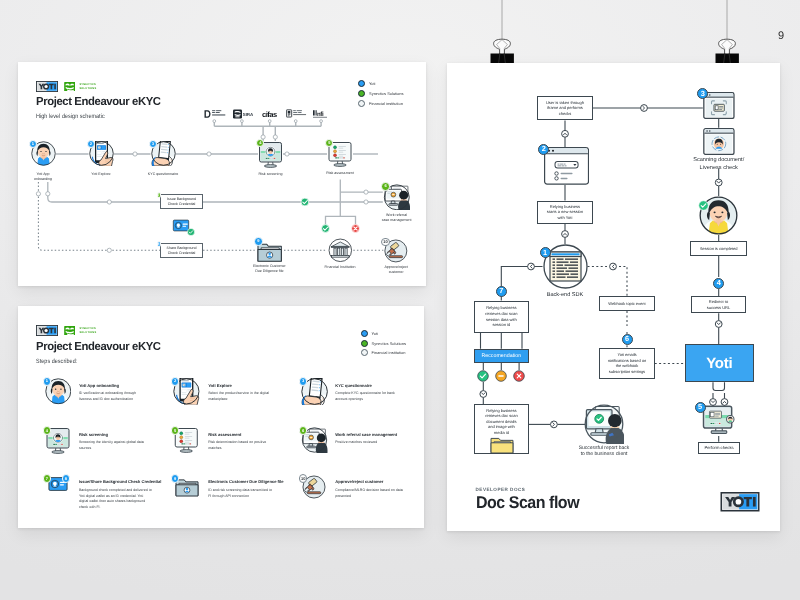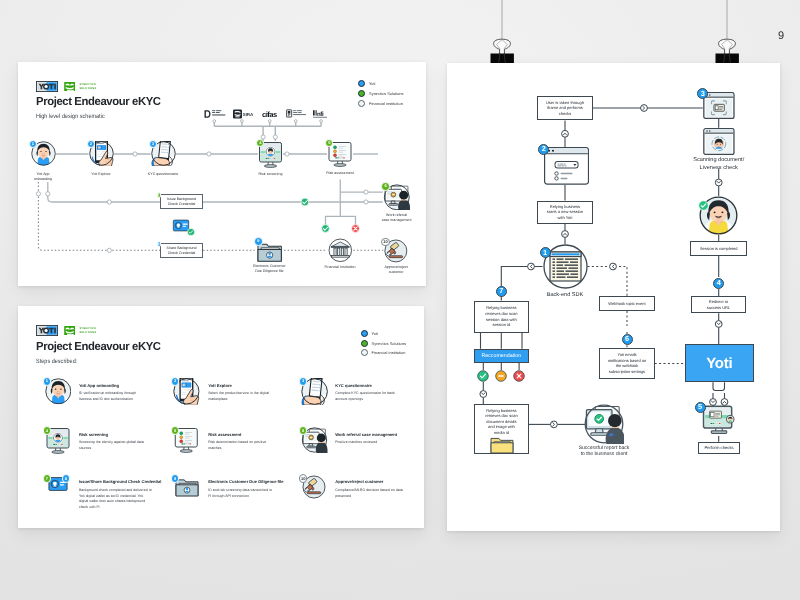--- a/index.html
+++ b/index.html
@@ -922,13 +922,27 @@
     <div class="dsyoti" style="left:237.5px;top:281.3px;width:69.6px;height:38px">
         <span>Yoti</span>
       </div>
     <div class="dsnode" style="left:252.5px;top:340.5px;width:38px;height:34px">
       <svg width="38" height="34" viewBox="0 0 110 98">
           <use href="#ic-checkscreen" width="110" height="98"></use>
         </svg>
       <div class="badge dbdg b-blue" style="left:-5px;top:-2px;width:11px;height:11px">5</div>
     </div>
   </div>
+  <div class="ds-footer">
+    <div class="ds-eyebrow">DEVELOPER DOCS</div>
+    <div class="ds-title">Doc Scan flow</div>
+    <svg class="ds-logo" width="40" height="19.5" viewBox="0 0 44 22">
+      <rect x="0.9" y="0.9" width="42.2" height="20.2" fill="#fff" stroke="#2b333b" stroke-width="1.8"></rect>
+      <rect x="2.4" y="2.4" width="18.6" height="17.2" fill="#d9dcde"></rect>
+      <rect x="21" y="2.4" width="20.6" height="17.2" fill="#2a9df4"></rect>
+      <path d="M5.2 5.6 L9.2 11.4 L9.2 16.4 L12.4 16.4 L12.4 11.4 L16.4 5.6 L12.8 5.6 L10.8 8.9 L8.8 5.6 Z" fill="#2b333b"></path>
+      <circle cx="20.2" cy="11" r="6.2" fill="#2b333b"></circle>
+      <circle cx="20.2" cy="11" r="3.2" fill="#fff"></circle>
+      <path d="M26.2 5.6 L35.4 5.6 L35.4 8.3 L32.4 8.3 L32.4 16.4 L29.2 16.4 L29.2 8.3 L26.2 8.3 Z" fill="#2b333b"></path>
+      <rect x="36.6" y="5.6" width="3.1" height="10.8" fill="#2b333b"></rect>
+    </svg>
+  </div>
 </div>
 
 </body></html>

